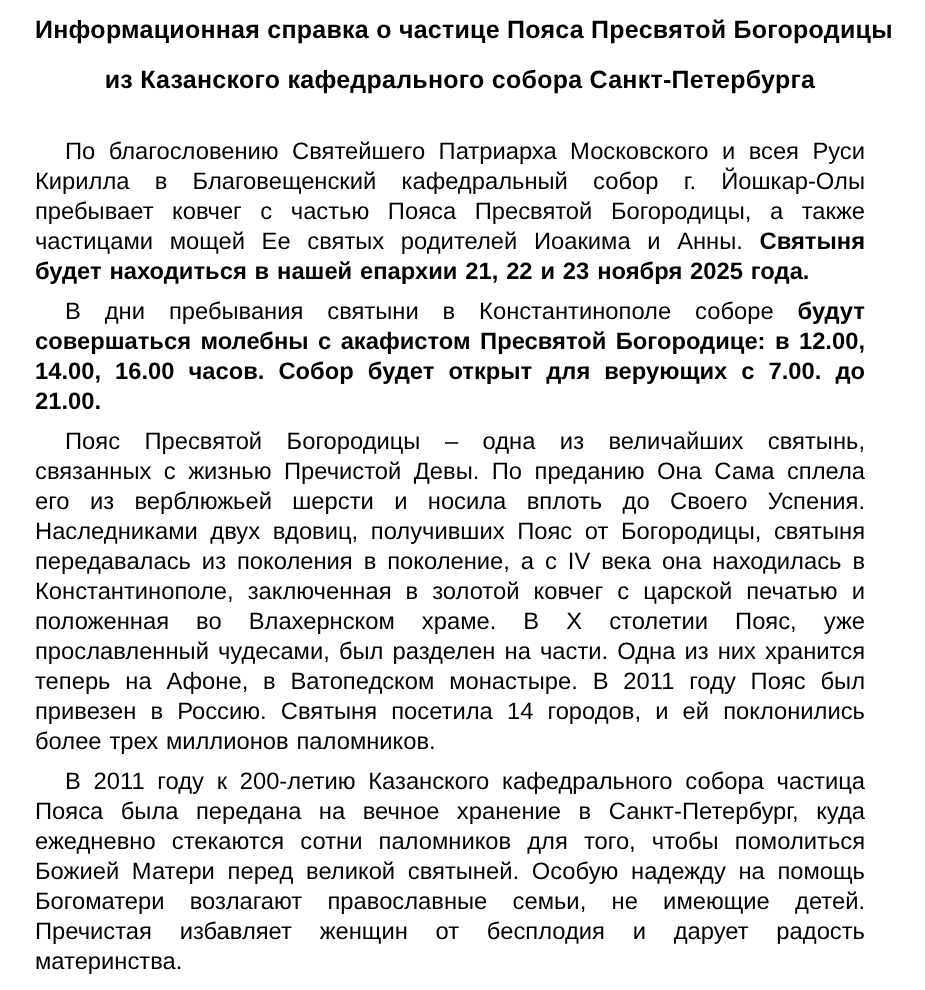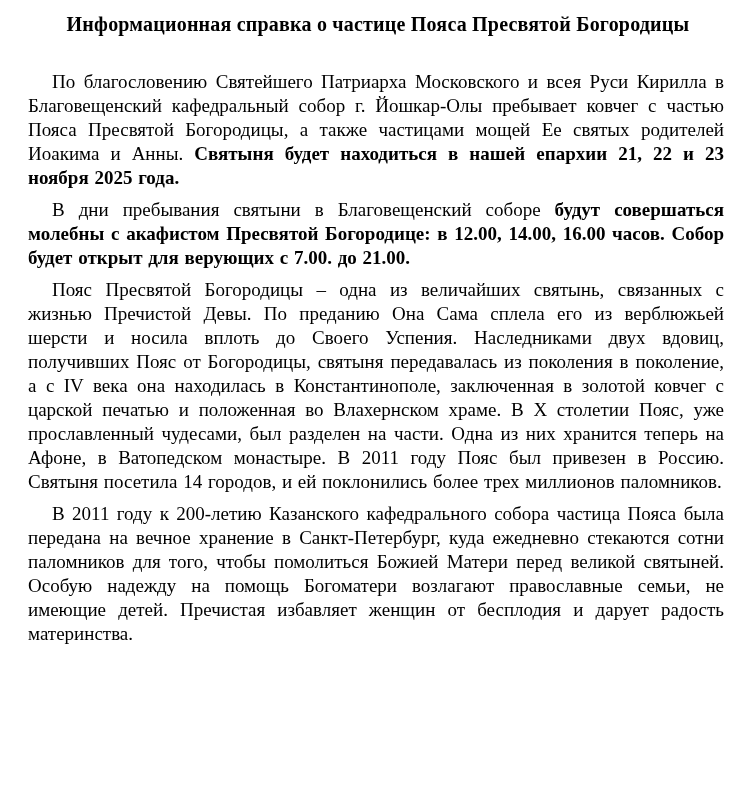--- a/index.html
+++ b/index.html
@@ -7,56 +7,57 @@
     padding: 0;
     background: #ffffff;
   }
   .page {
     position: relative;
     width: 740px;
     height: 792px;
     margin: 0 auto;
     background: #ffffff;
     color: #000000;
-    font-family: Liberation Serif, serif;
+    font-family: Liberation Sans, sans-serif;
     overflow: hidden;
     box-sizing: border-box;
-    padding: 4px 12px 0 28px;
+    padding: 4px 32px 0 28px;
   }
   .doc-title {
     margin: 0 0 26px 0;
   }
   .title-line {
     display: block;
     text-align: center;
     font-weight: bold;
     font-size: 20px;
     line-height: 40px;
     letter-spacing: 0.2px;
     white-space: nowrap;
   }
   .doc-body p {
-    margin: 0 4px 8px 0;
+    margin: 0 16px 8px 0;
     font-size: 19px;
     line-height: 24px;
     text-align: justify;
     text-indent: 24px;
     word-spacing: 1px;
   }
   .doc-body p span.run-bold {
     font-weight: bold;
   }
 </style>
 </head>
 <body>
 
 <div class="page">
   <div class="doc-title">
     <span class="title-line">Информационная справка о частице Пояса Пресвятой Богородицы</span>
+    <span class="title-line">из Казанского кафедрального собора Санкт-Петербурга</span>
   </div>
   <div class="doc-body">
 
   <p><span class="run-regular">По благословению Святейшего Патриарха Московского и всея Руси Кирилла в Благовещенский кафедральный собор г. Йошкар-Олы пребывает ковчег с частью Пояса Пресвятой Богородицы, а также частицами мощей Ее святых родителей Иоакима и Анны. </span><span class="run-bold">Святыня будет находиться в нашей епархии 21, 22 и 23 ноября 2025 года.</span></p>
-      <p><span class="run-regular">В дни пребывания святыни в Благовещенский соборе </span><span class="run-bold">будут совершаться молебны с акафистом Пресвятой Богородице: в 12.00, 14.00, 16.00 часов. Собор будет открыт для верующих с 7.00. до 21.00.</span></p>
+      <p><span class="run-regular">В дни пребывания святыни в Константинополе соборе </span><span class="run-bold">будут совершаться молебны с акафистом Пресвятой Богородице: в 12.00, 14.00, 16.00 часов. Собор будет открыт для верующих с 7.00. до 21.00.</span></p>
       <p><span class="run-regular">Пояс Пресвятой Богородицы – одна из величайших святынь, связанных с жизнью Пречистой Девы. По преданию Она Сама сплела его из верблюжьей шерсти и носила вплоть до Своего Успения. Наследниками двух вдовиц, получивших Пояс от Богородицы, святыня передавалась из поколения в поколение, а с IV века она находилась в Константинополе, заключенная в золотой ковчег с царской печатью и положенная во Влахернском храме. В X столетии Пояс, уже прославленный чудесами, был разделен на части. Одна из них хранится теперь на Афоне, в Ватопедском монастыре. В 2011 году Пояс был привезен в Россию. Святыня посетила 14 городов, и ей поклонились более трех миллионов паломников.</span></p>
       <p><span class="run-regular">В 2011 году к 200-летию Казанского кафедрального собора частица Пояса была передана на вечное хранение в Санкт-Петербург, куда ежедневно стекаются сотни паломников для того, чтобы помолиться Божией Матери перед великой святыней. Особую надежду на помощь Богоматери возлагают православные семьи, не имеющие детей. Пречистая избавляет женщин от бесплодия и дарует радость материнства.</span></p>
     </div>
 </div>
 
 </body></html>

